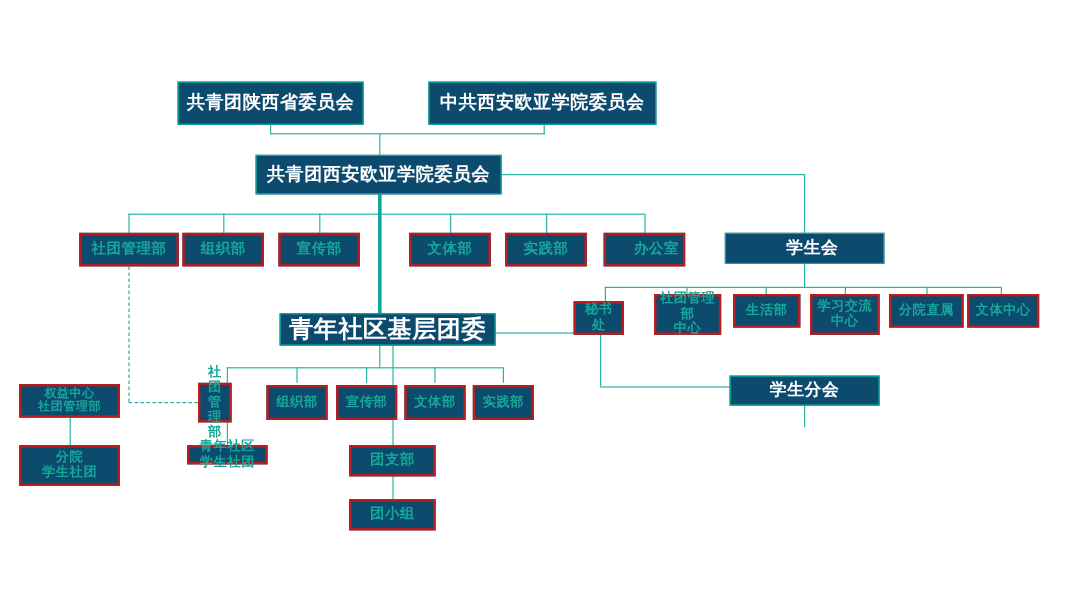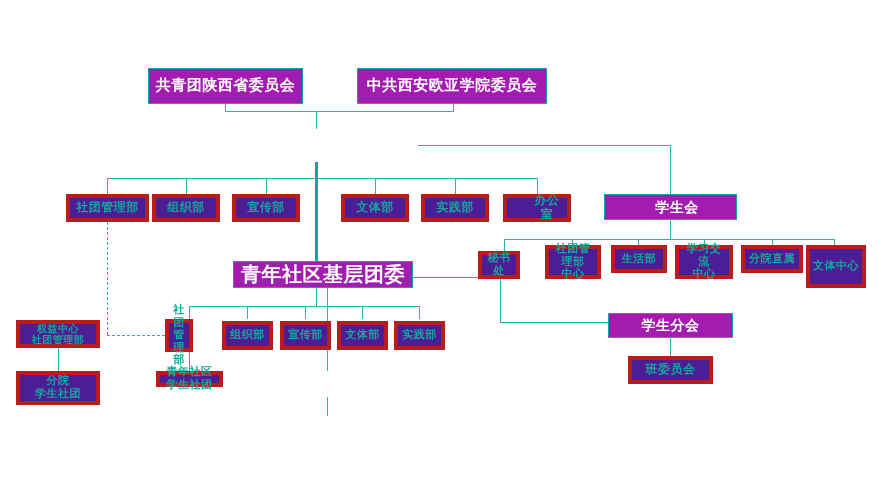--- a/index.html
+++ b/index.html
@@ -25,30 +25,30 @@
     box-sizing: border-box;
     display: flex;
     align-items: center;
     justify-content: center;
     text-align: center;
     line-height: 1.15;
     letter-spacing: 0.5px;
     z-index: 3;
   }
   .node.filled {
-    background: #a21caf;
+    background: #0c4a6e;
     color: #ffffff;
     font-weight: bold;
     border: 1px solid #0BA99D;
   }
   .node.outlined {
-    background: #4c1d95;
+    background: #0c4a6e;
     color: #16A69A;
     font-weight: bold;
-    border: 4px solid #b91c1c;
+    border: 2px solid #b91c1c;
   }
   .node .lbl {
     display: block;
     padding: 0 3px;
     white-space: pre-line;
   }
   
   .ln {
     position: absolute;
     background: #2CB3A8;
@@ -133,20 +133,23 @@
   <div class="ln v" style="left:327px; top:397px; height:19px;"></div>
 
   <div class="node filled" style="left:148px; top:68px; width:155px; height:36px; font-size:15px;">
     <span class="lbl">共青团陕西省委员会</span>
   </div>
 
   <div class="node filled" style="left:357px; top:68px; width:190px; height:36px; font-size:15px;">
     <span class="lbl">中共西安欧亚学院委员会</span>
   </div>
 
+  <div class="node filled" style="left:213px; top:129px; width:205px; height:33px; font-size:15px;">
+    <span class="lbl">共青团西安欧亚学院委员会</span>
+  </div>
 
   <div class="node outlined" style="left:66px; top:194px; width:83px; height:28px; font-size:12px;">
     <span class="lbl">社团管理部</span>
   </div>
   <div class="node outlined" style="left:152px; top:194px; width:68px; height:28px; font-size:12px;">
     <span class="lbl">组织部</span>
   </div>
   <div class="node outlined" style="left:232px; top:194px; width:68px; height:28px; font-size:12px;">
     <span class="lbl">宣传部</span>
   </div>
@@ -174,21 +177,21 @@
   <div class="node outlined" style="left:611px; top:245px; width:56px; height:28px; font-size:11px;">
     <span class="lbl">生活部</span>
   </div>
   <div class="node outlined" style="left:675px; top:245px; width:58px; height:34px; font-size:11px;">
     <span class="lbl">学习交流
 中心</span>
   </div>
   <div class="node outlined" style="left:741px; top:245px; width:62px; height:28px; font-size:11px;">
     <span class="lbl">分院直属</span>
   </div>
-  <div class="node outlined" style="left:806px; top:245px; width:60px; height:43px; font-size:11px;">
+  <div class="node outlined" style="left:806px; top:245px; width:60px; height:28px; font-size:11px;">
     <span class="lbl">文体中心</span>
   </div>
 
   <div class="node filled" style="left:233px; top:261px; width:180px; height:27px; font-size:20px;">
     <span class="lbl">青年社区基层团委</span>
   </div>
 
   <div class="node outlined" style="left:16px; top:320px; width:84px; height:28px; font-size:10px;">
     <span class="lbl">权益中心
 社团管理部</span>
@@ -215,17 +218,20 @@
   </div>
 
   <div class="node outlined" style="left:16px; top:371px; width:84px; height:34px; font-size:11px;">
     <span class="lbl">分院
 学生社团</span>
   </div>
   <div class="node outlined" style="left:156px; top:371px; width:67px; height:16px; font-size:11px;">
     <span class="lbl">青年社区
 学生社团</span>
   </div>
-  <div class="node outlined" style="left:628px; top:356px; width:85px; height:28px; font-size:12px;">
-    <span class="lbl">班委员会</span>
+  <div class="node outlined" style="left:291px; top:371px; width:72px; height:26px; font-size:12px;">
+    <span class="lbl">团支部</span>
+  </div>
+  <div class="node outlined" style="left:291px; top:416px; width:72px; height:26px; font-size:12px;">
+    <span class="lbl">团小组</span>
   </div>
 
 </div>
 
 </body></html>

